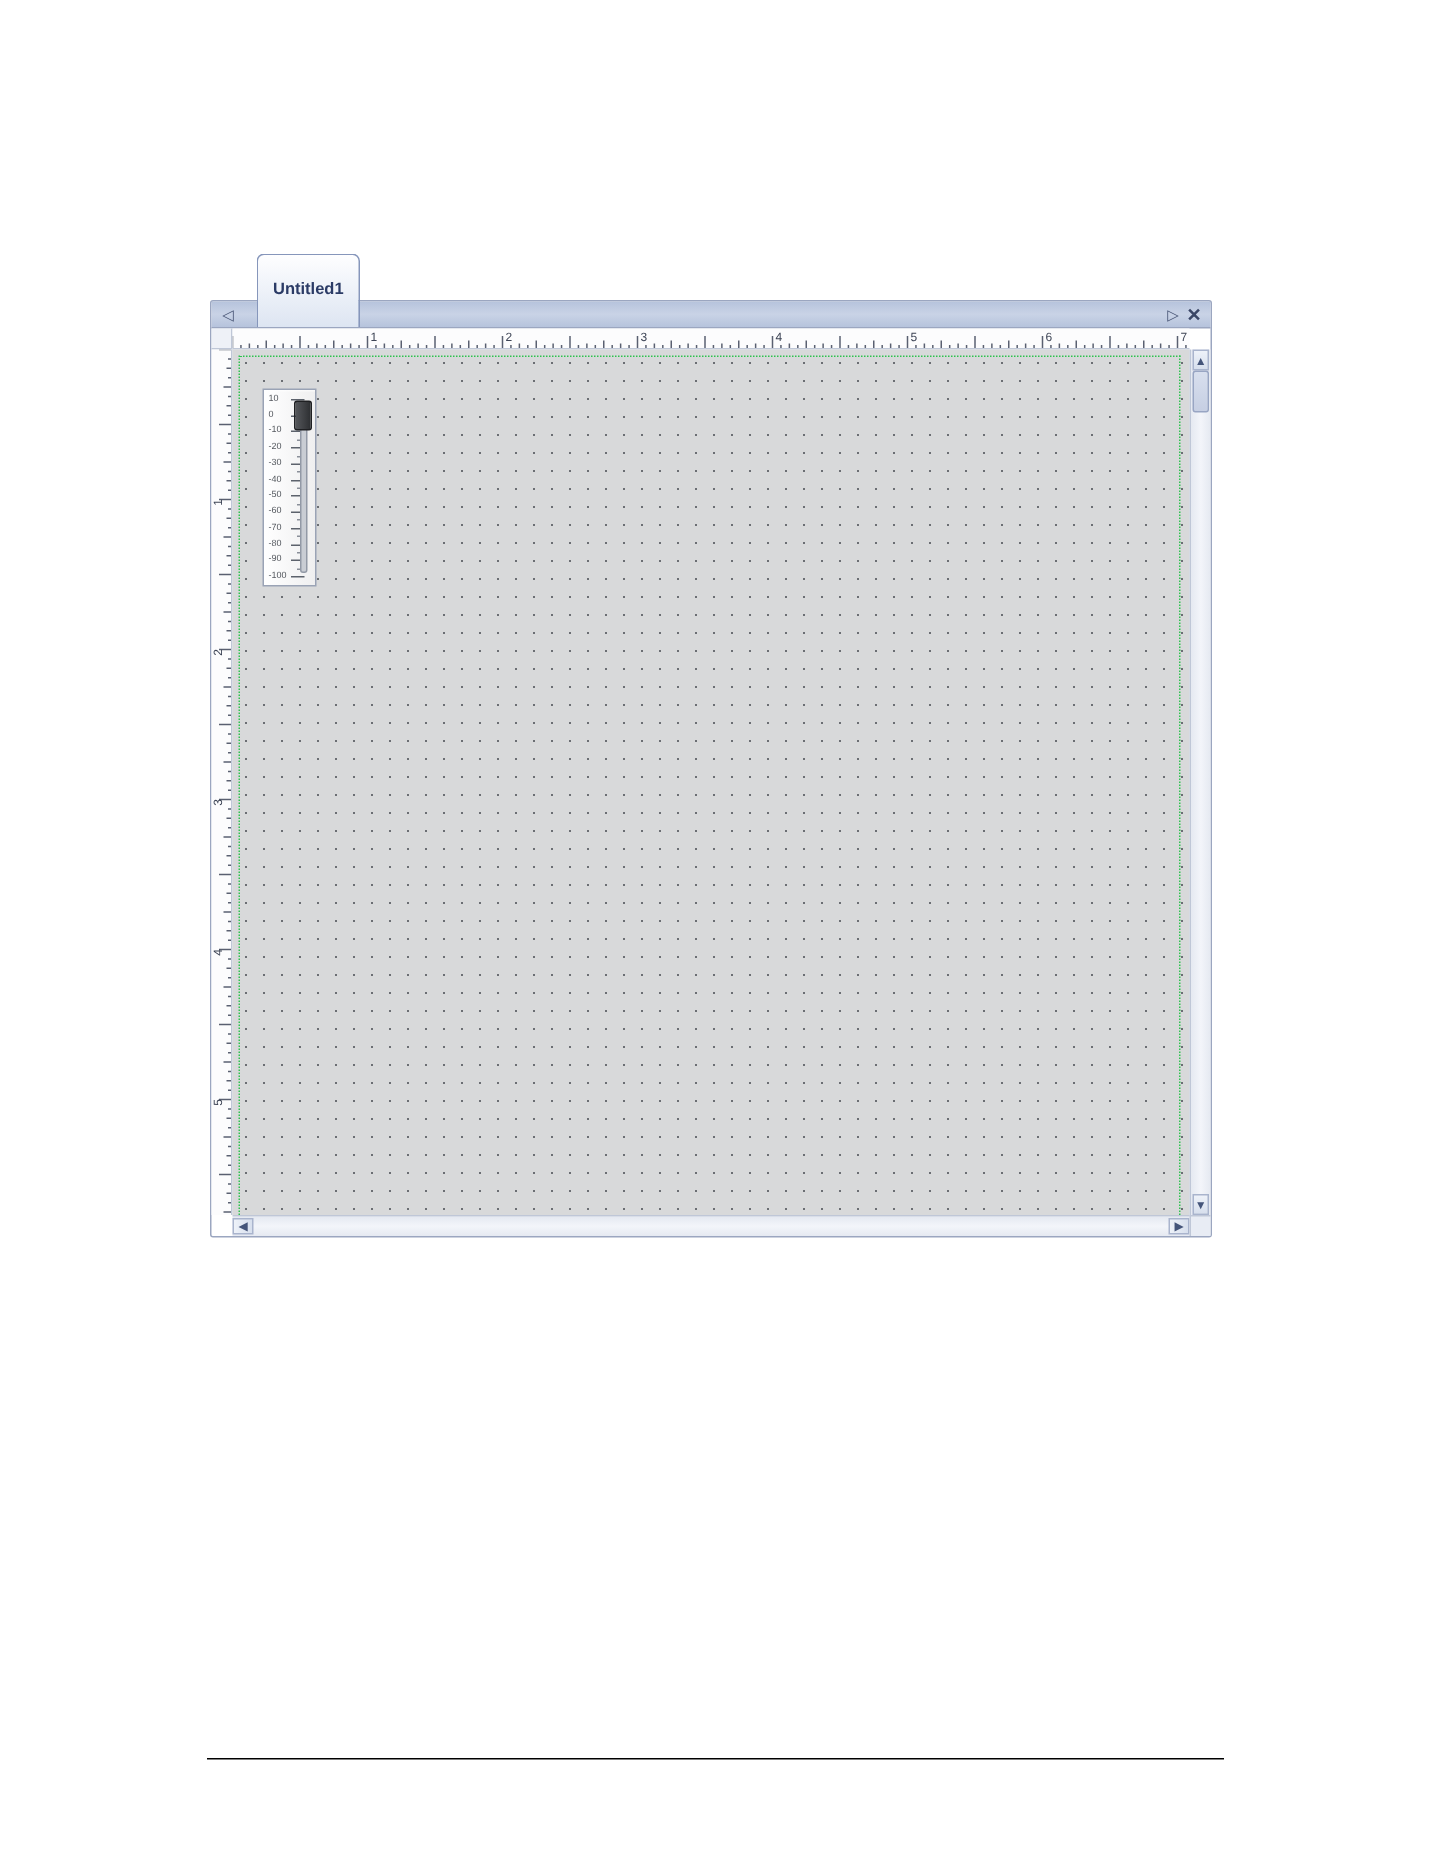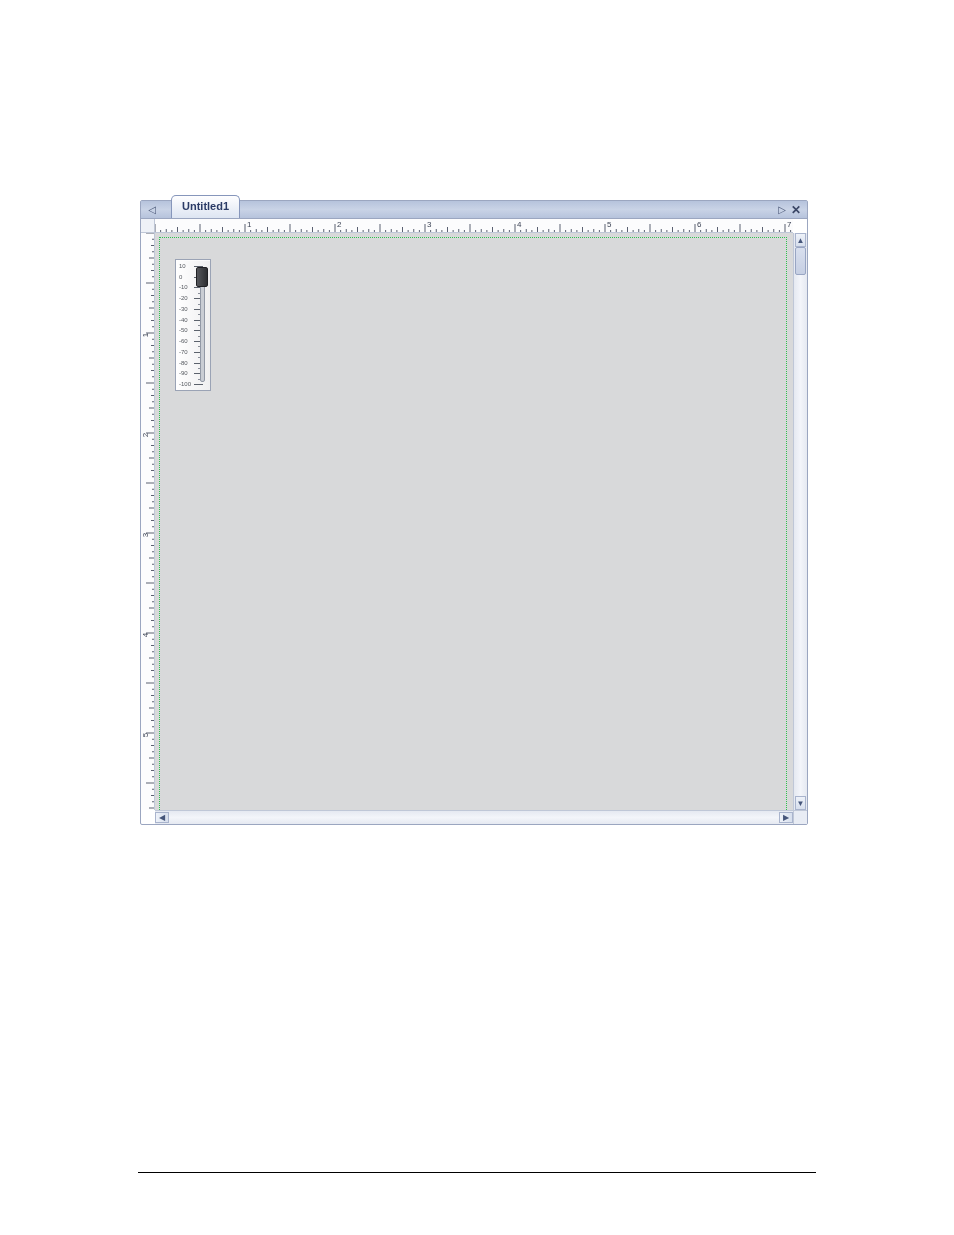--- a/index.html
+++ b/index.html
@@ -2,21 +2,21 @@
 <html><head>
 <meta charset="utf-8">
 <style>
   html,body{margin:0;padding:0;background:#fff;font-family:Tahoma,Arial,sans-serif;font-size:11px;color:#000}
   .page{width:954px;height:1235px;position:relative;box-sizing:border-box;padding:0}
   .editor-wrap{position:absolute;left:140px;top:200px;width:668px;height:625px}
   .editor-frame{width:100%;height:100%;background:#fff;border:1px solid #9ba6c0;border-radius:2px;box-sizing:border-box;position:relative}
   .tabbar{height:18px;background:linear-gradient(to bottom,#b6c3dc 0%,#c9d3e6 50%,#b6c3dc 100%);border-bottom:1px solid #9ba6c0;display:flex;align-items:center;padding:0 4px;position:relative;box-sizing:border-box}
   .tabbar .nav-left,.tabbar .nav-right{width:14px;height:14px;display:flex;align-items:center;justify-content:center;color:#4a5777;font-size:10px}
   .tabbar .tabs{flex:1;display:flex;align-items:flex-end;height:100%;margin-left:12px}
-  .tab{height:16px;padding:3px 10px;background:linear-gradient(to bottom,#fefeff 0%,#dde5f2 100%);border:1px solid #8696bb;border-bottom:none;border-top-left-radius:5px;border-top-right-radius:5px;font-size:11px;font-weight:bold;color:#2b3b66;line-height:15px;margin-top:1px}
+  .tab{height:16px;padding:16px 10px;background:linear-gradient(to bottom,#fefeff 0%,#dde5f2 100%);border:1px solid #8696bb;border-bottom:none;border-top-left-radius:5px;border-top-right-radius:5px;font-size:11px;font-weight:bold;color:#2b3b66;line-height:15px;margin-top:1px}
   .tabbar .close{width:14px;height:14px;display:flex;align-items:center;justify-content:center;color:#3a4666;font-size:12px;font-weight:bold}
   .work-outer{position:absolute;left:0;right:0;top:18px;bottom:0}
   .corner-tl{position:absolute;left:0;top:0;width:14px;height:14px;background:#eef1f7;border-right:1px solid #bfc7d7;border-bottom:1px solid #bfc7d7;box-sizing:border-box}
   .ruler-h{position:absolute;left:14px;right:14px;top:0;height:14px;background:#fcfcfd;border-bottom:1px solid #bfc7d7;overflow:hidden;box-sizing:border-box}
   .ruler-v{position:absolute;left:0;top:14px;bottom:14px;width:14px;background:#fcfcfd;border-right:1px solid #bfc7d7;overflow:hidden;box-sizing:border-box}
   .vscroll{position:absolute;right:0;top:14px;bottom:14px;width:14px;background:linear-gradient(to right,#e5e9f1,#f3f5fa,#e5e9f1);border-left:1px solid #bfc7d7;box-sizing:border-box}
   .vscroll .thumb{position:absolute;left:1px;right:1px;height:26px;background:linear-gradient(to bottom,#d8dfee,#c6cfe3);border:1px solid #98a5c3;border-radius:2px}
   .vscroll .arrow{position:absolute;left:1px;right:1px;height:12px;background:linear-gradient(to bottom,#eef2f9,#d7dfed);border:1px solid #a9b4cd;display:flex;align-items:center;justify-content:center;font-size:8px;color:#45557a}
   .hscroll{position:absolute;left:14px;right:14px;bottom:0;height:14px;background:linear-gradient(to bottom,#e5e9f1,#f3f5fa,#e5e9f1);border-top:1px solid #bfc7d7;box-sizing:border-box}
   .hscroll .arrow{position:absolute;top:1px;bottom:1px;width:12px;background:linear-gradient(to right,#eef2f9,#d7dfed);border:1px solid #a9b4cd;display:flex;align-items:center;justify-content:center;font-size:8px;color:#45557a}

